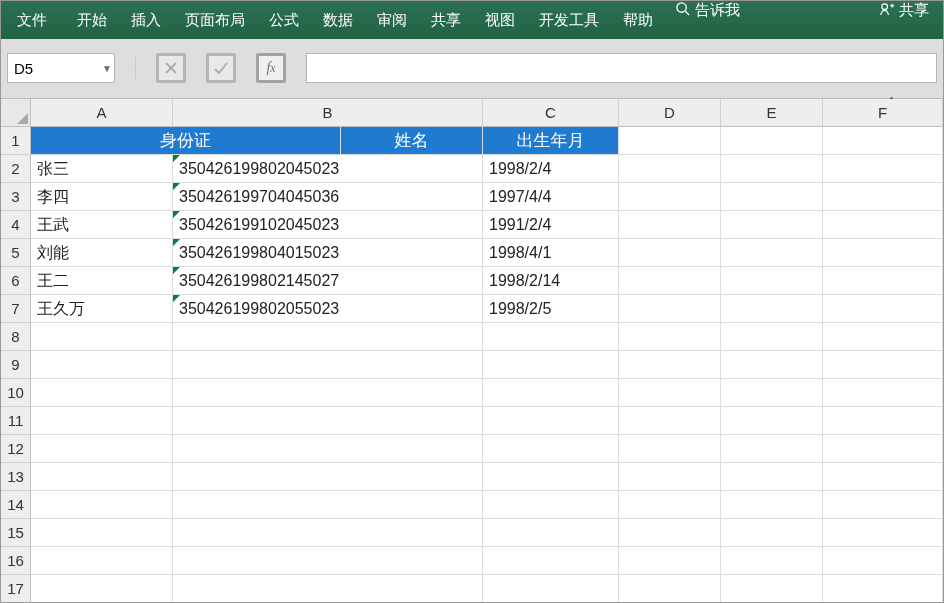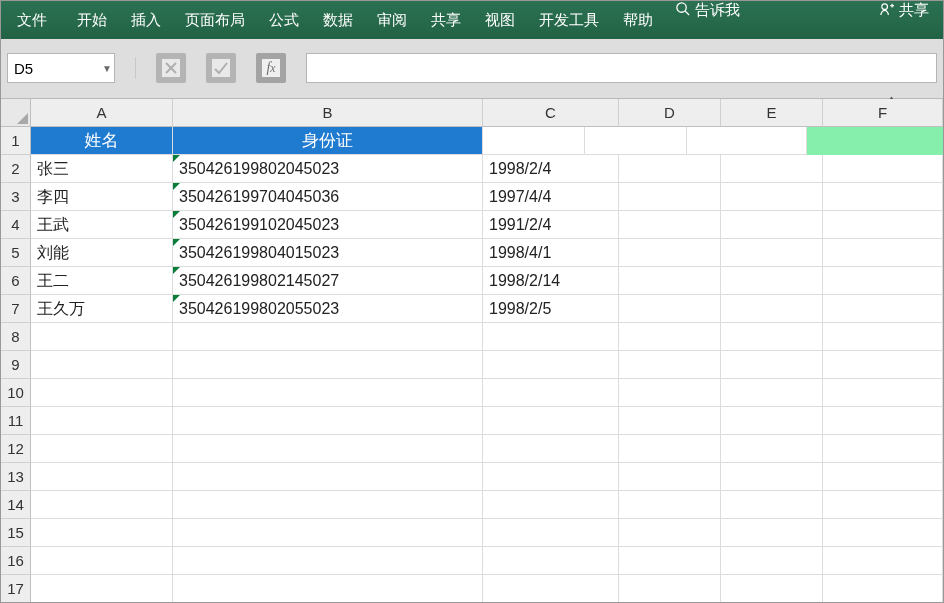--- a/index.html
+++ b/index.html
@@ -10,21 +10,21 @@
 .ribbon .spacer{flex:0 0 6px}
 .ribbon .search{display:flex;align-items:flex-start;padding:0 10px;height:38px}
 .ribbon svg{width:15px;height:15px;margin-right:5px}
 
 .fbar-wrap{height:60px;background:#dedede;border-bottom:1px solid #b9b9b9;padding-top:14px;box-sizing:border-box}
 .fbar{display:flex;align-items:center;height:30px;gap:20px;padding:0 6px}
 .namebox{width:108px;height:30px;background:#fff;border:1px solid #b5b5b5;display:flex;align-items:center;position:relative;box-sizing:border-box}
 .namebox input{border:0;outline:0;width:80px;font-size:15px;padding:0 6px;background:transparent}
 .namebox .dd{width:18px;text-align:center;color:#6a6a6a;font-size:10px}
 .vsep{width:1px;height:22px;background:#c8c8c8}
-.fb-btn{width:30px;height:30px;background:#efefef;border:6px solid #a3a3a3;border-radius:2px;display:flex;align-items:center;justify-content:center;color:#8a8a8a;box-sizing:border-box}
+.fb-btn{width:30px;height:30px;background:#efefef;border:3px solid #a3a3a3;border-radius:2px;display:flex;align-items:center;justify-content:center;color:#8a8a8a;box-sizing:border-box}
 .fb-btn.dis{opacity:.7}
 .fb-fx{font-style:italic;font-family:"Times New Roman",serif;color:#6f6f6f}
 .formula-input{flex:1;height:30px;background:#fff;border:1px solid #b5b5b5;box-sizing:border-box;padding:0 8px;font-size:15px;outline:none}
 .resize-cursor{position:absolute;right:46px;top:88px;color:#555;font-size:22px;pointer-events:none}
 
 .grid{position:absolute;left:0;right:0;top:98px;bottom:0;overflow:hidden}
 .sel-all{position:absolute;left:0;top:0;width:30px;height:28px;background:#e8e8e8;border-right:1px solid #bfbfbf;border-bottom:1px solid #bfbfbf;box-sizing:border-box}
 .sel-all::after{content:"";position:absolute;right:2px;bottom:2px;border-left:11px solid transparent;border-bottom:11px solid #a8a8a8}
 .colheads{position:absolute;left:30px;top:0;right:0;height:28px;display:flex}
 .colheads .ch{background:#eeeeee;border-right:1px solid #cfcfcf;border-bottom:1px solid #bfbfbf;box-sizing:border-box;text-align:center;line-height:28px;font-size:15px;color:#333}
@@ -125,22 +125,23 @@
         <div class="rh">11</div>
         <div class="rh">12</div>
         <div class="rh">13</div>
         <div class="rh">14</div>
         <div class="rh">15</div>
         <div class="rh">16</div>
         <div class="rh">17</div>
       </div>
     <div class="cells" id="cells">
         <div class="row">
+          <div class="cell cB hdr">身份证</div>
           <div class="cell cA hdr">姓名</div>
-          <div class="cell cB hdr">身份证</div>
+          <div class="cell cC hdr">出生年月</div>
           <div class="cell cD"></div>
           <div class="cell cE"></div>
           <div class="cell cF"></div>
         </div>
         <div class="row">
           <div class="cell cA">张三</div>
           <div class="cell cB">350426199802045023<span class="terr"></span></div>
           <div class="cell cC r">1998/2/4</div>
           <div class="cell cD"></div>
           <div class="cell cE"></div>

